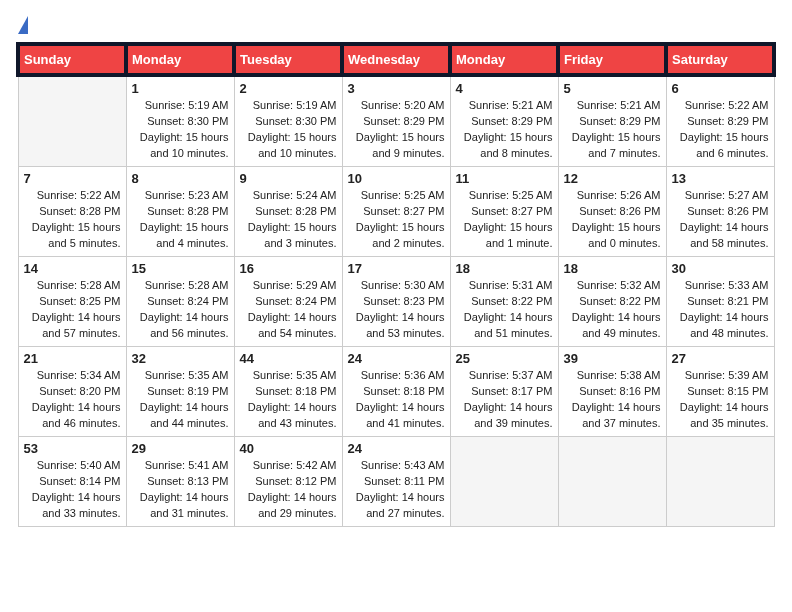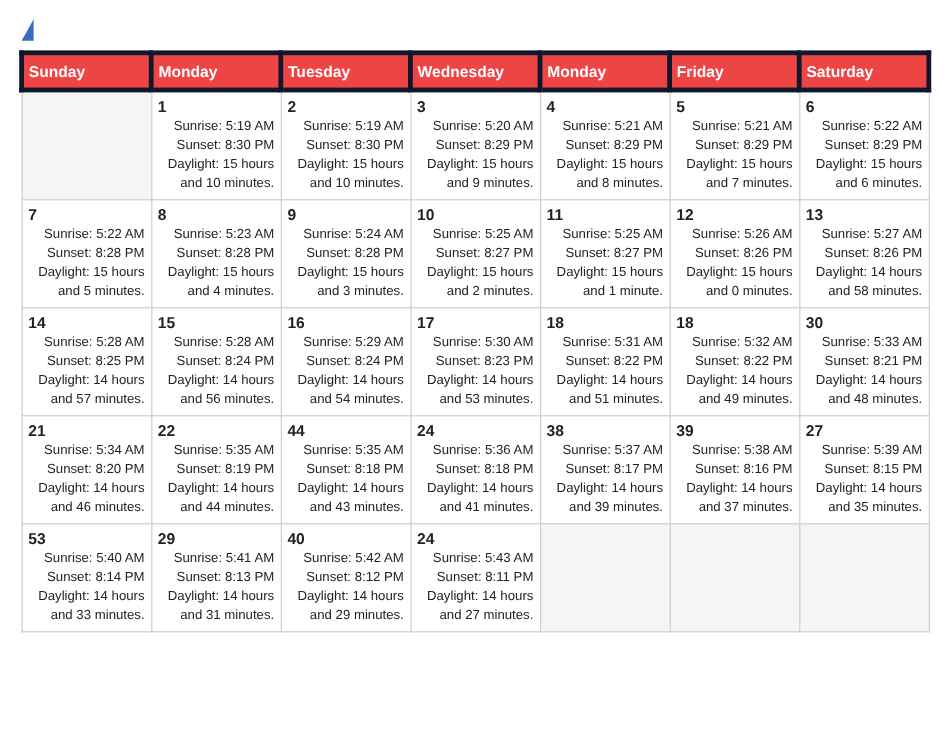--- a/index.html
+++ b/index.html
@@ -214,33 +214,33 @@
           <span class="day-number">30</span>
           <div class="cell-info">Sunrise: 5:33 AM<br>Sunset: 8:21 PM<br>Daylight: 14 hours<br>and 48 minutes.</div>
         </td>
       </tr>
       <tr>
         <td>
           <span class="day-number">21</span>
           <div class="cell-info">Sunrise: 5:34 AM<br>Sunset: 8:20 PM<br>Daylight: 14 hours<br>and 46 minutes.</div>
         </td>
         <td>
-          <span class="day-number">22</span>
+          <span class="day-number">32</span>
           <div class="cell-info">Sunrise: 5:35 AM<br>Sunset: 8:19 PM<br>Daylight: 14 hours<br>and 44 minutes.</div>
         </td>
         <td>
           <span class="day-number">44</span>
           <div class="cell-info">Sunrise: 5:35 AM<br>Sunset: 8:18 PM<br>Daylight: 14 hours<br>and 43 minutes.</div>
         </td>
         <td>
           <span class="day-number">24</span>
           <div class="cell-info">Sunrise: 5:36 AM<br>Sunset: 8:18 PM<br>Daylight: 14 hours<br>and 41 minutes.</div>
         </td>
         <td>
-          <span class="day-number">38</span>
+          <span class="day-number">25</span>
           <div class="cell-info">Sunrise: 5:37 AM<br>Sunset: 8:17 PM<br>Daylight: 14 hours<br>and 39 minutes.</div>
         </td>
         <td>
           <span class="day-number">39</span>
           <div class="cell-info">Sunrise: 5:38 AM<br>Sunset: 8:16 PM<br>Daylight: 14 hours<br>and 37 minutes.</div>
         </td>
         <td>
           <span class="day-number">27</span>
           <div class="cell-info">Sunrise: 5:39 AM<br>Sunset: 8:15 PM<br>Daylight: 14 hours<br>and 35 minutes.</div>
         </td>

